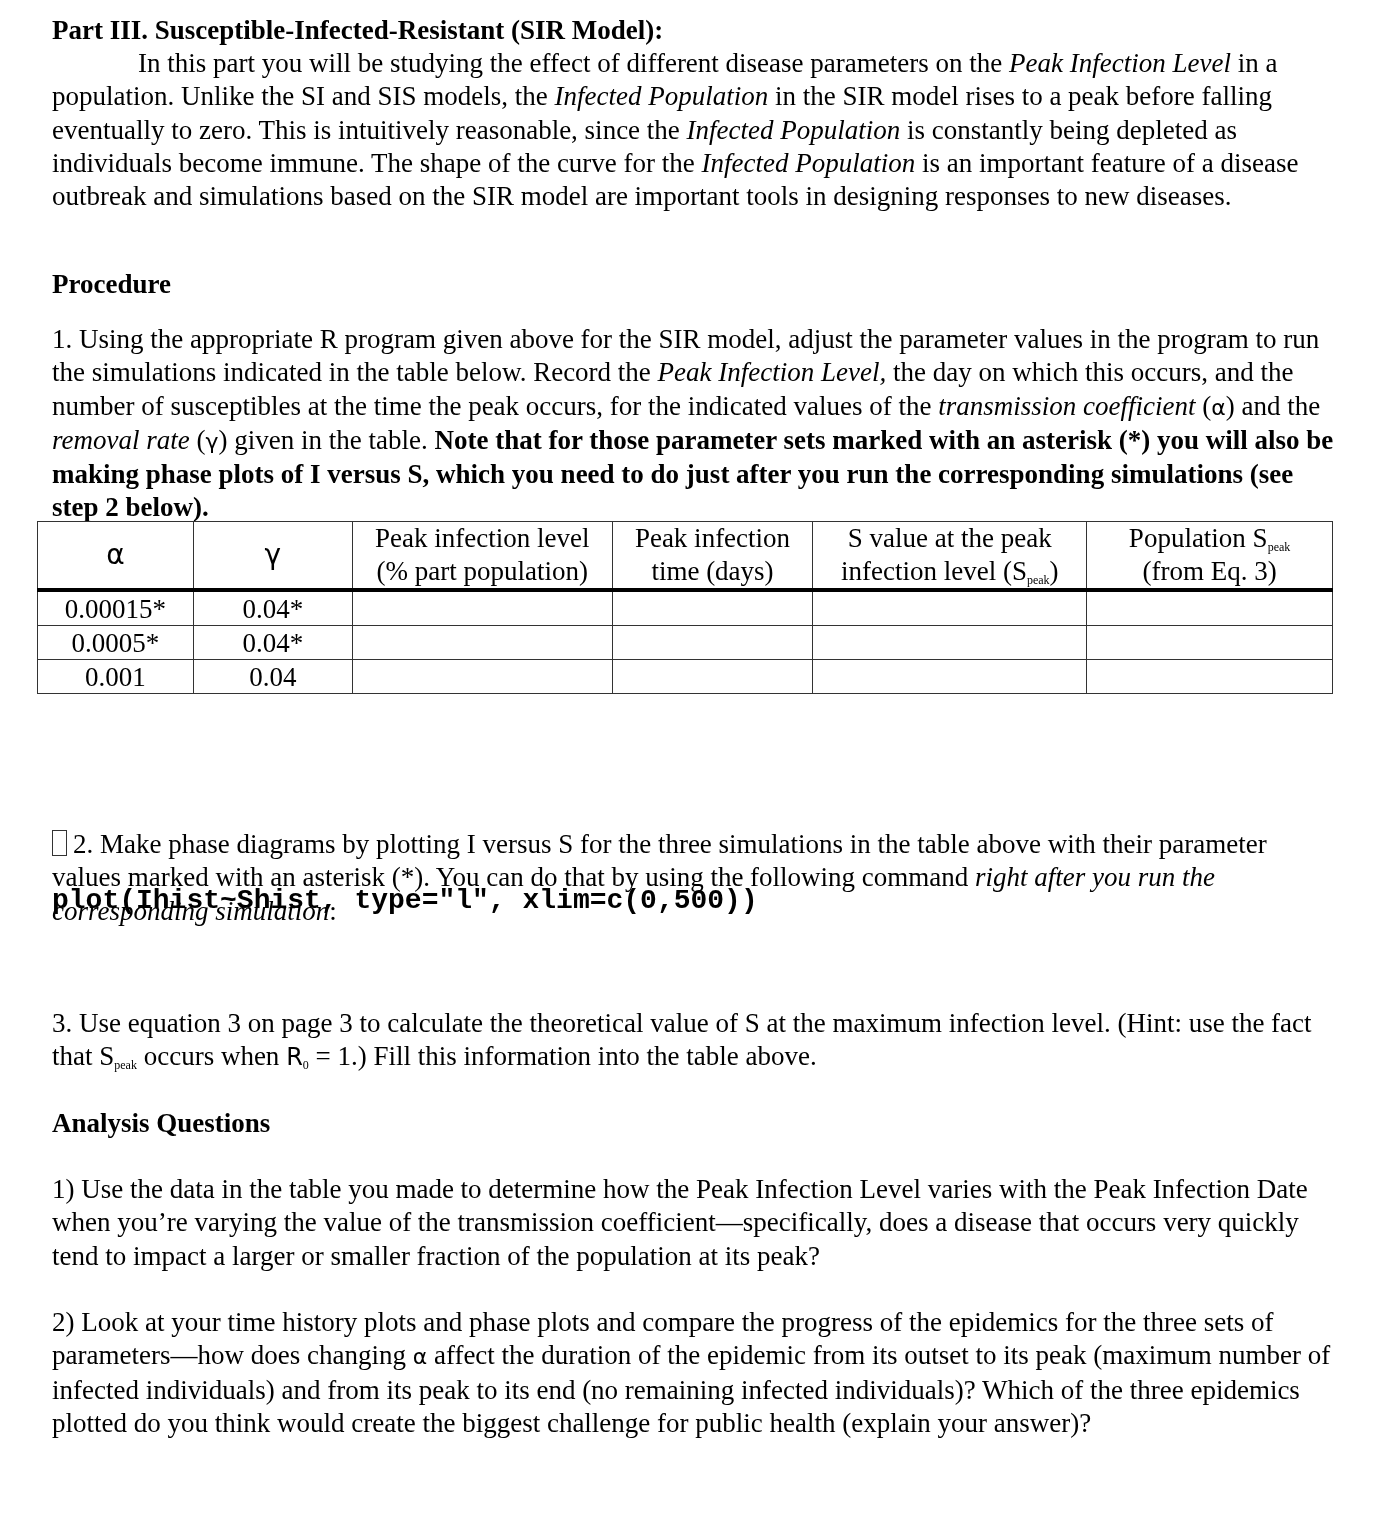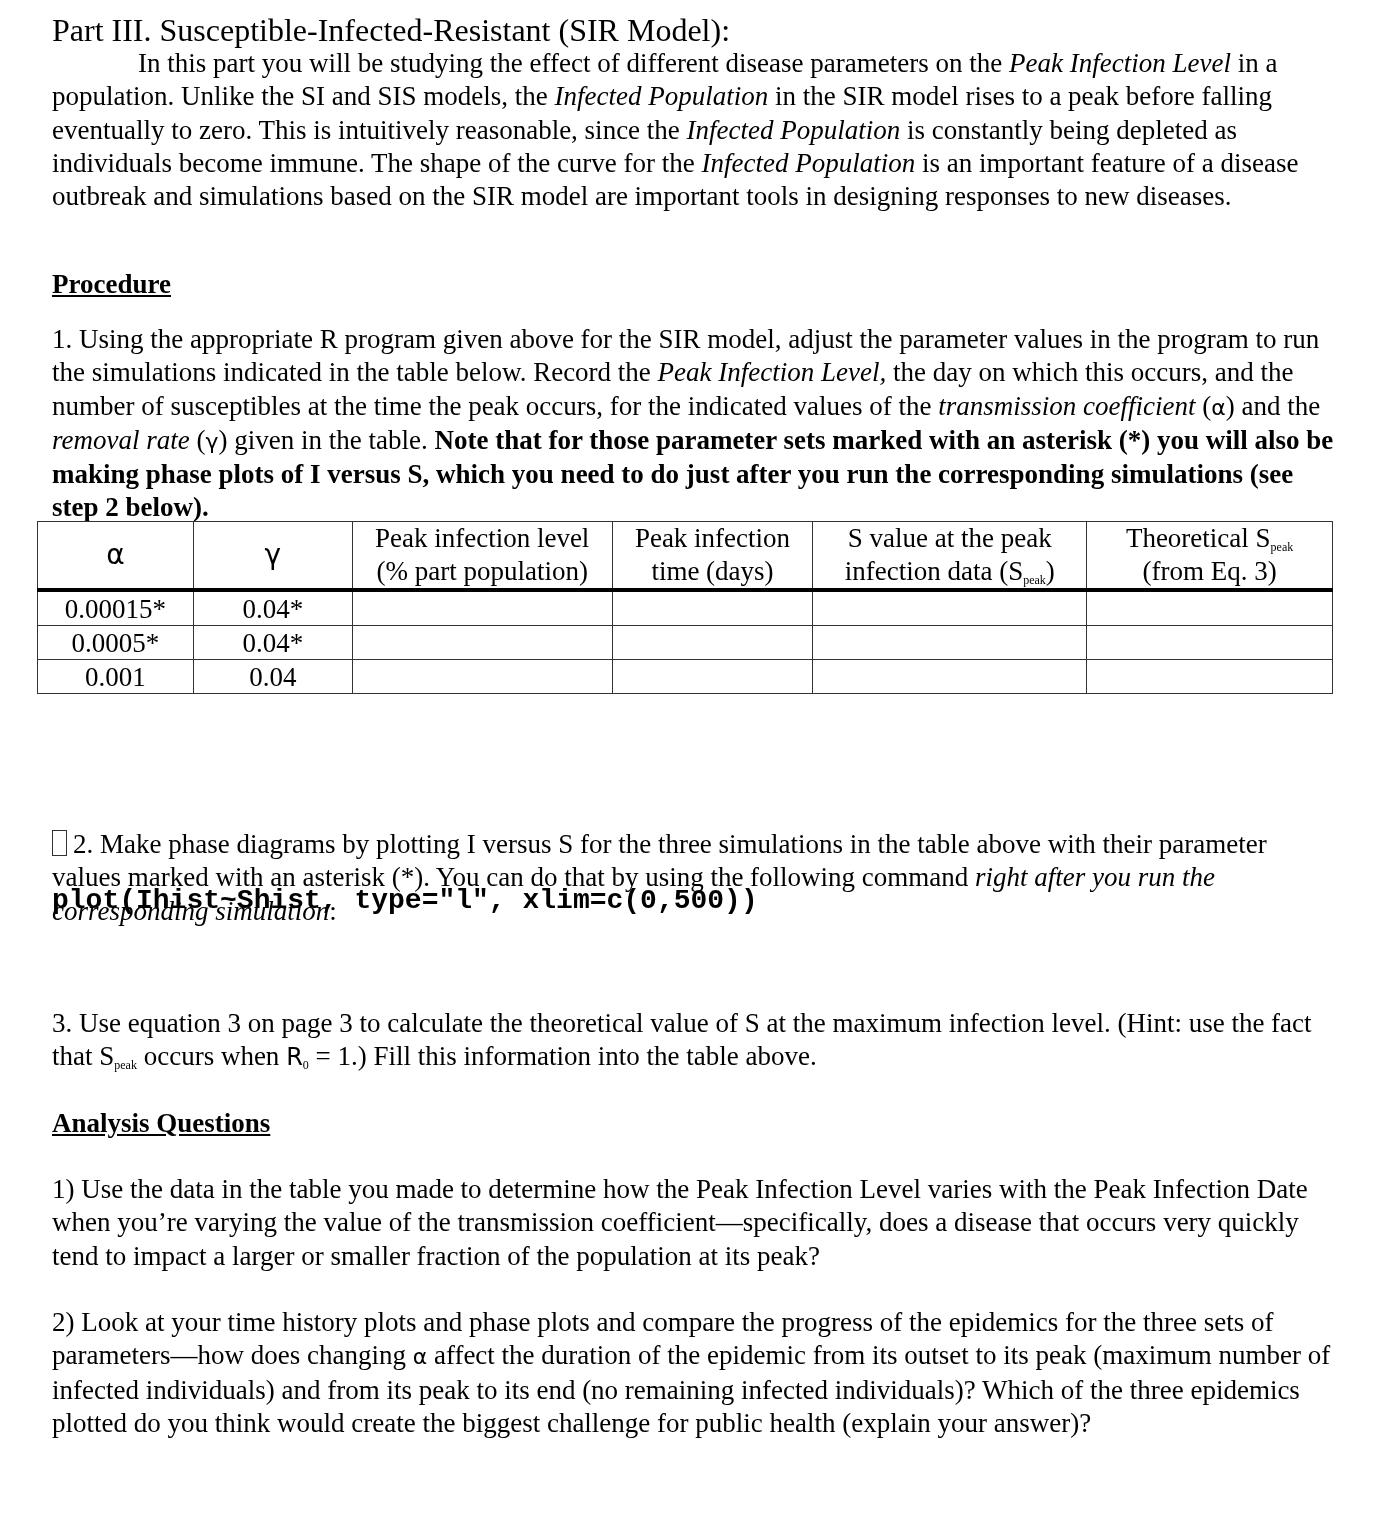--- a/index.html
+++ b/index.html
@@ -3,26 +3,26 @@
   <meta charset="utf-8">
   <style>
     html, body { margin: 0; padding: 0; background: #ffffff; }
     body {
       width: 1380px; height: 1532px; position: relative; overflow: hidden;
       font-family: "Liberation Serif", serif; color: #000; font-size: 27px;
     }
     .page { position: absolute; left: 52px; top: 14px; width: 1280px; }
     .line-block { line-height: 33.3px; }
     h1 {
-      font-size: 32px; font-weight: normal; margin: 0; line-height: 33px;
+      font-size: 27px; font-weight: bold; margin: 0; line-height: 33px;
     }
     .indent { text-indent: 86px; }
     p { margin: 0; }
     .section-head {
-      font-weight: bold; text-decoration: underline; margin: 0; line-height: 33px;
+      font-weight: bold; margin: 0; line-height: 33px;
     }
     i { font-style: italic; }
     b { font-weight: bold; }
     .greek { font-family: "DejaVu Sans", sans-serif; font-size: 22px; }
     sub.sm { font-size: 12px; vertical-align: -4px; line-height: 0; }
     table.data {
       position: absolute; left: 37px; top: 521px; width: 1296px;
       border-collapse: collapse; font-size: 27px;
     }
     table.data th, table.data td {
@@ -60,22 +60,22 @@
       <col style="width:201px">
       <col style="width:274px">
       <col style="width:246px">
   </colgroup>
   <thead>
     <tr>
       <th><span class="th-greek">α</span></th>
       <th><span class="th-greek">γ</span></th>
       <th><span>Peak infection level</span><br><span>(% part population)</span></th>
       <th><span>Peak infection</span><br><span>time (days)</span></th>
-      <th><span>S value at the peak</span><br><span>infection data (S</span><sub class="sm">peak</sub><span>)</span></th>
-      <th><span>Theoretical S</span><sub class="sm">peak</sub><br><span>(from Eq. 3)</span></th>
+      <th><span>S value at the peak</span><br><span>infection level (S</span><sub class="sm">peak</sub><span>)</span></th>
+      <th><span>Population S</span><sub class="sm">peak</sub><br><span>(from Eq. 3)</span></th>
     </tr>
   </thead>
   <tbody>
     <tr>
       <td>0.00015*</td>
       <td>0.04*</td>
       <td></td>
       <td></td>
       <td></td>
       <td></td>

